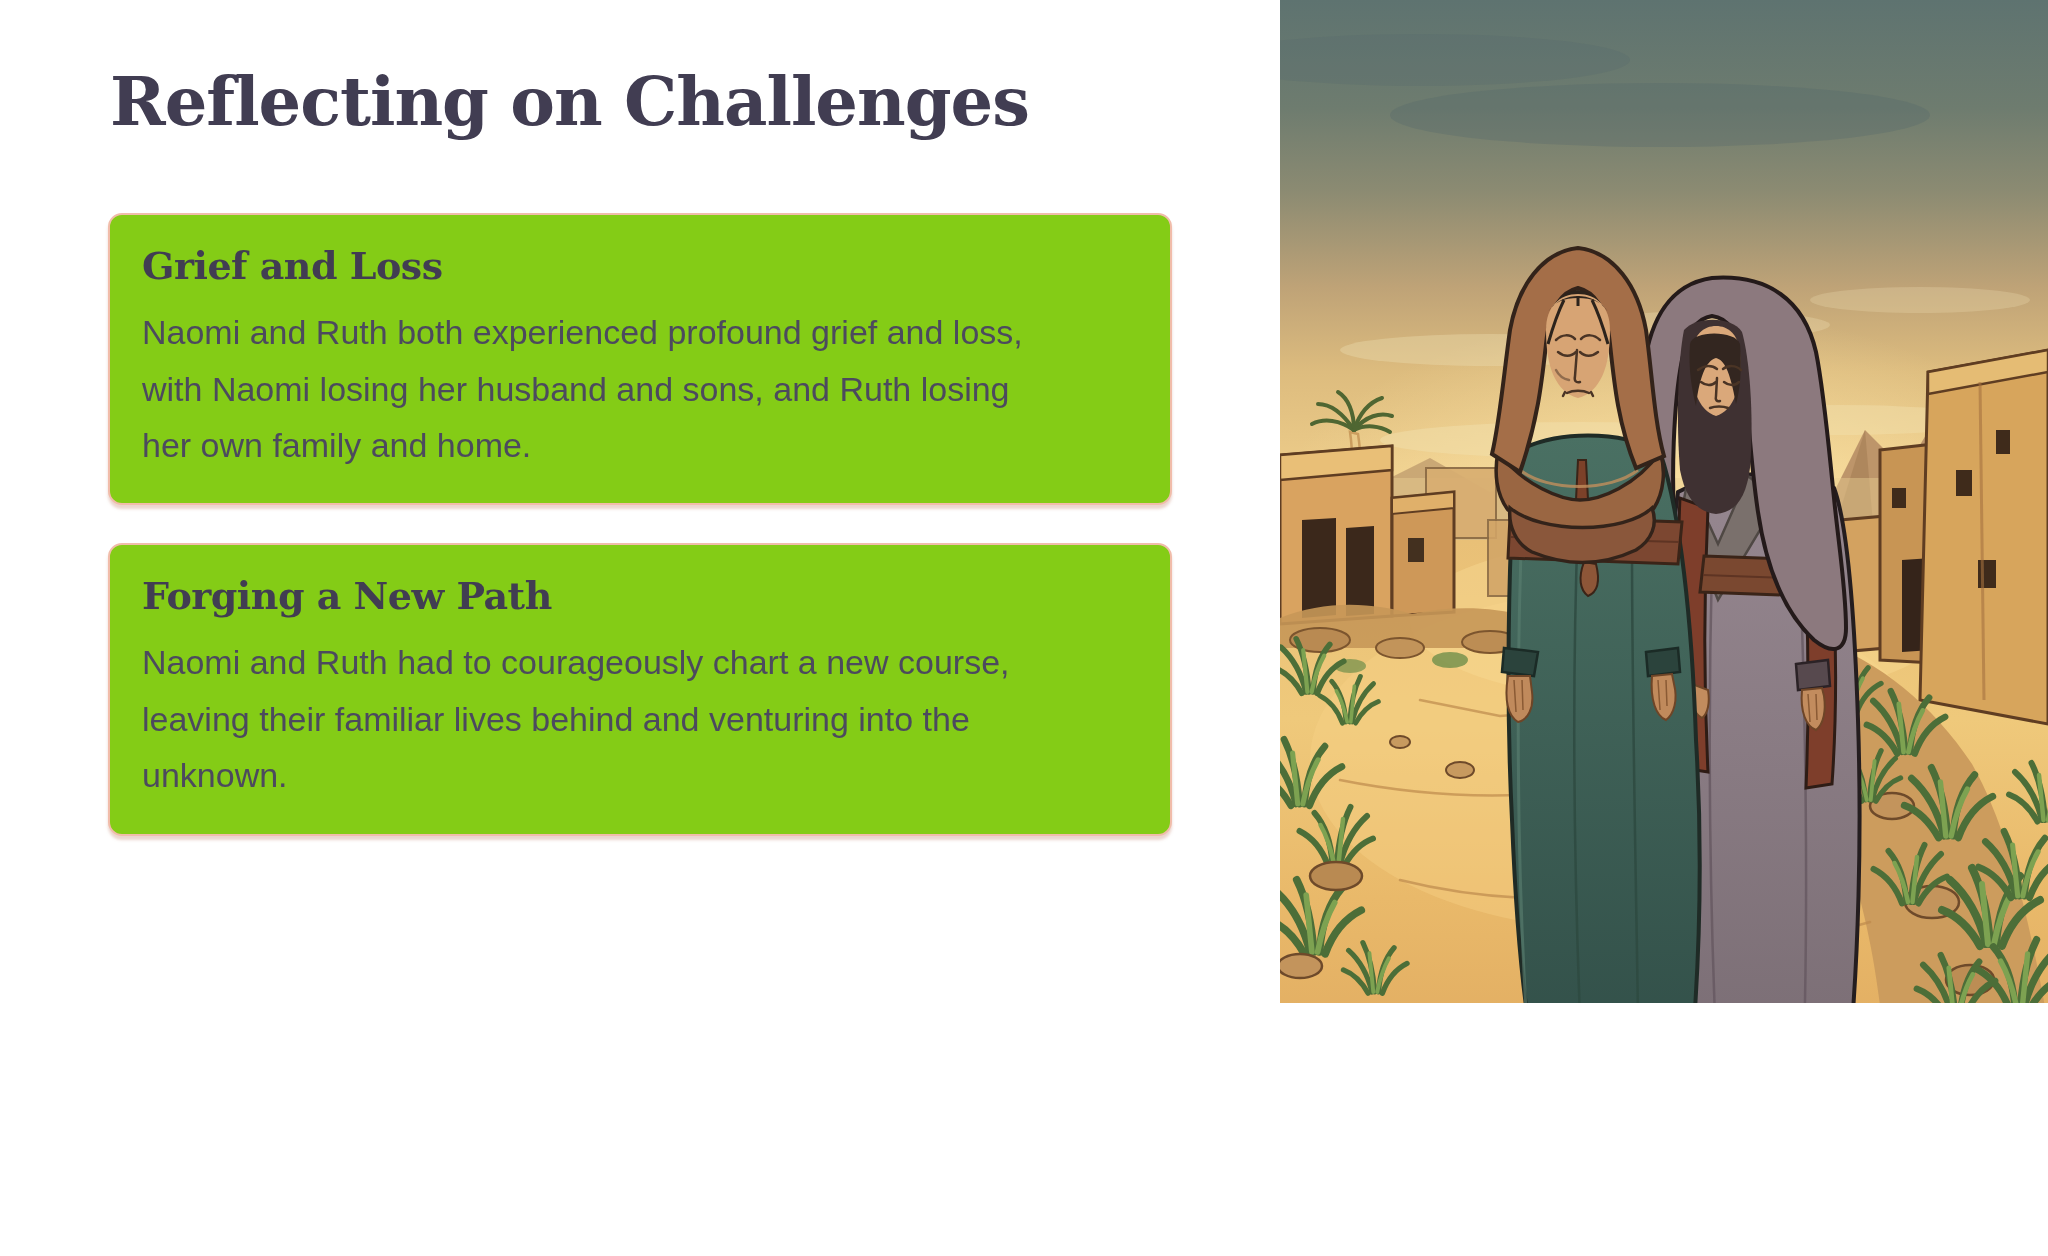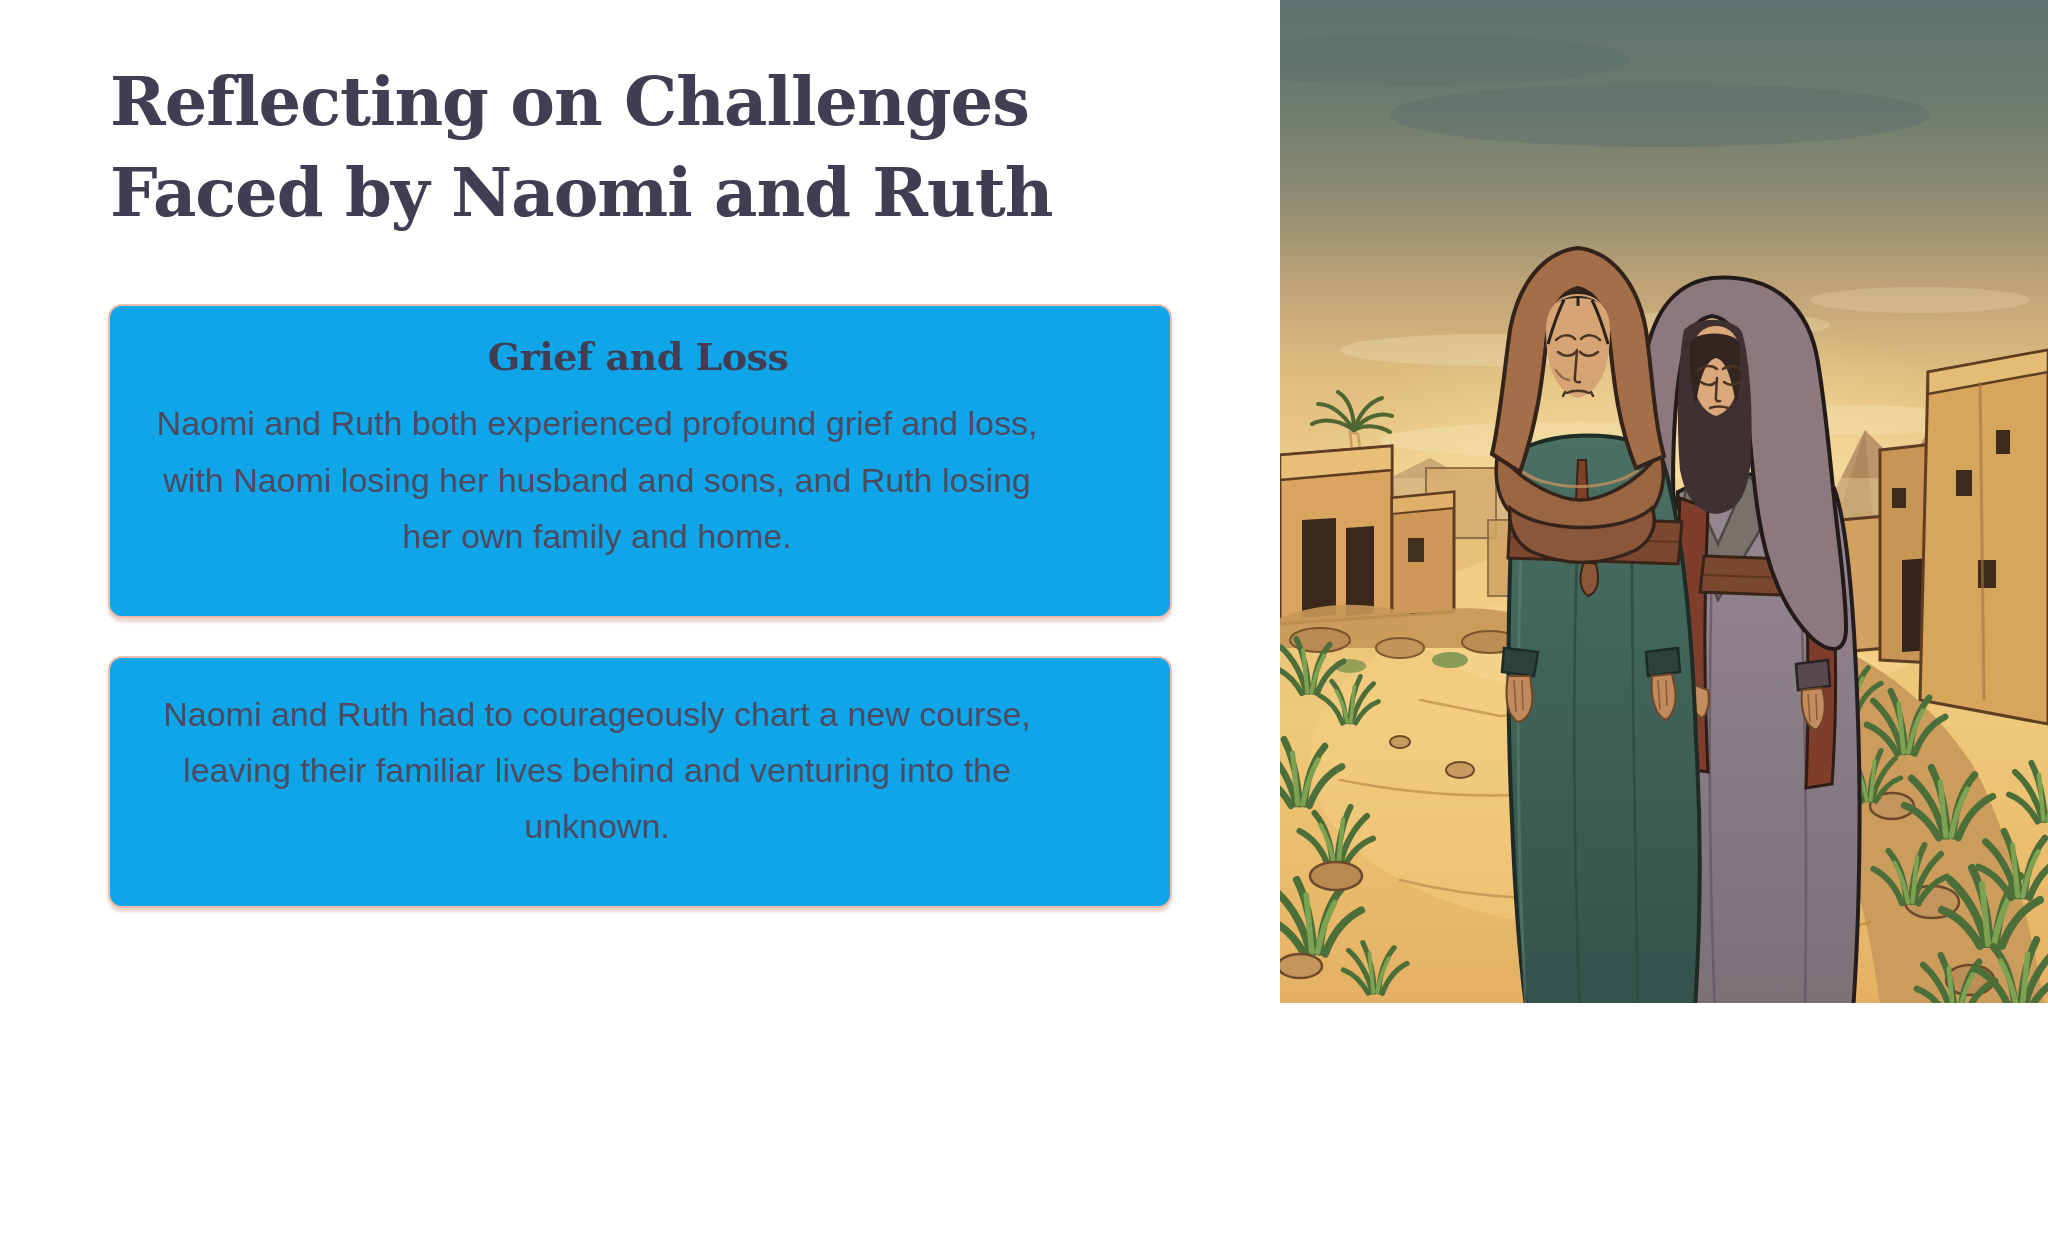--- a/index.html
+++ b/index.html
@@ -1,50 +1,51 @@
 <!DOCTYPE html>
 <html><head>
 <meta charset="utf-8">
 <style>
   html,body{margin:0;padding:0;background:#ffffff;}
   .slide{position:relative;width:2048px;height:1003px;background:#ffffff;overflow:hidden;
          font-family:"Liberation Sans",sans-serif;}
   .content{position:absolute;left:108px;top:56px;width:1064px;}
   .title{font-family:"DejaVu Serif","Liberation Serif",serif;font-weight:700;
          font-size:67px;line-height:1.36;color:#413D52;letter-spacing:-1px;margin:0 0 66px 2px;}
-  .card{background:#0ea5e9;border:2px solid #F1BCAA;border-radius:14px;
-        padding:28px 36px 51px 32px;margin-bottom:38px;
-        box-shadow:0 4px 3px rgba(198,134,116,0.35);text-align:center;}
+  .card{background:#84cc16;border:2px solid #F1BCAA;border-radius:14px;
+        padding:28px 36px 30px 32px;margin-bottom:38px;
+        box-shadow:0 4px 3px rgba(198,134,116,0.35);}
   .card h2{font-family:"DejaVu Serif","Liberation Serif",serif;font-weight:700;
            font-size:38px;color:#413D52;margin:0 0 16px 0;letter-spacing:-0.5px;}
   .card p{font-size:34px;line-height:1.66;color:#4C4A5E;margin:0;max-width:910px;}
   .illustration{position:absolute;left:1280px;top:0;width:768px;height:1256px;}
   .illustration svg{display:block;}
   .b1{stroke:#4C6E38;stroke-width:4;fill:none;stroke-linecap:round;}
   .b2{stroke:#7DA251;stroke-width:3;fill:none;stroke-linecap:round;}
   .crack{stroke:#BE8A4D;stroke-width:2.5;fill:none;opacity:.7;stroke-linecap:round;}
   .crackd{stroke:#4A3734;stroke-width:2.5;fill:none;opacity:.8;stroke-linecap:round;}
   .bld{stroke:#5F3D22;stroke-width:3;}
   .feat{stroke:#4A3425;stroke-width:2.5;fill:none;stroke-linecap:round;}
 </style>
 </head>
 <body>
 
 <div class="slide">
 
   <div class="content">
-    <h1 class="title"><span>Reflecting on Challenges</span><br><span>Faced by Naomi and Ruth</span></h1>
+    <h1 class="title"><span>Reflecting on Challenges</span><br></h1>
 
     <section class="card">
       <h2>Grief and Loss</h2>
       <p>Naomi and Ruth both experienced profound grief and loss, with Naomi losing her husband and sons, and Ruth losing her own family and home.</p>
     </section>
 
 
     <section class="card">
+      <h2>Forging a New Path</h2>
       <p>Naomi and Ruth had to courageously chart a new course, leaving their familiar lives behind and venturing into the unknown.</p>
     </section>
   </div>
 
   <div class="illustration">
     <svg width="768" height="1256" viewBox="0 0 768 1256" xmlns="http://www.w3.org/2000/svg">
       <defs>
         <linearGradient id="skyG" x1="0" y1="0" x2="0" y2="1">
           <stop offset="0" stop-color="#5E7370"></stop>
             <stop offset="0.18" stop-color="#6E7C6F"></stop>

